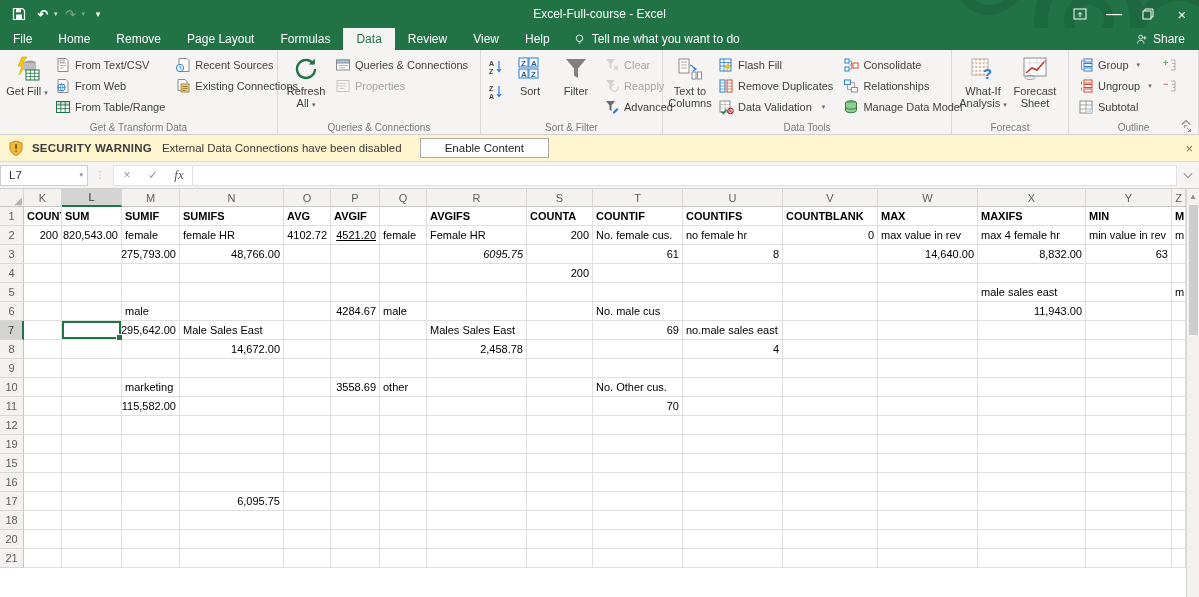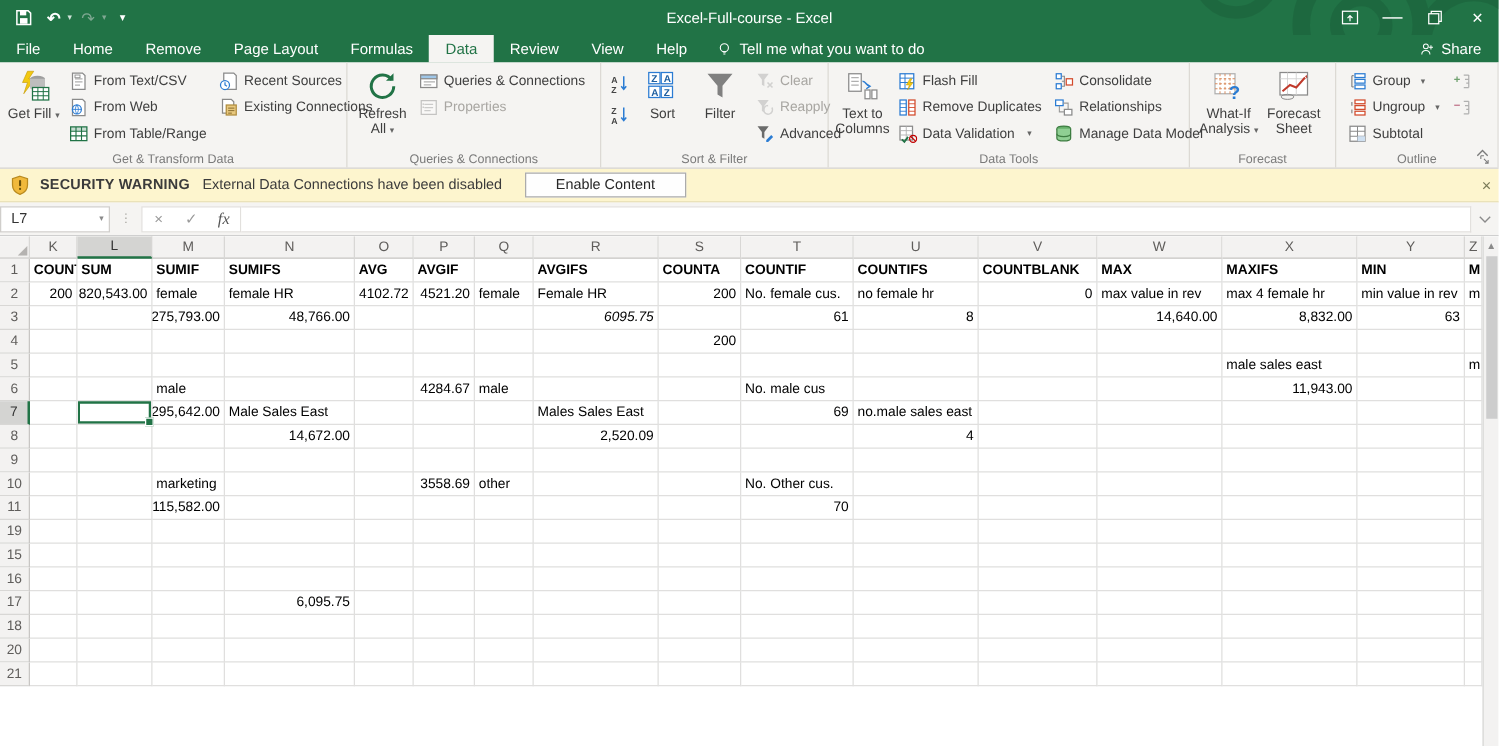--- a/index.html
+++ b/index.html
@@ -550,21 +550,21 @@
         <div class="cell b" style="width: 86px;">MIN</div>
         <div class="cell b" style="width: 14px;">M</div>
       </div>
       <div class="grow">
         <div class="rh">2</div>
         <div class="cell num" style="width: 38px;">200</div>
         <div class="cell num" style="width: 60px;">820,543.00</div>
         <div class="cell" style="width: 58px;">female</div>
         <div class="cell" style="width: 104px;">female HR</div>
         <div class="cell num" style="width: 47px;">4102.72</div>
-        <div class="cell num" style="width: 49px;">4521.20</div>
+        <div class="cell num" style="width: 49px; text-decoration: underline;">4521.20</div>
         <div class="cell" style="width: 47px;">female</div>
         <div class="cell" style="width: 100px;">Female HR</div>
         <div class="cell num" style="width: 66px;">200</div>
         <div class="cell" style="width: 90px;">No. female cus.</div>
         <div class="cell" style="width: 100px;">no female hr</div>
         <div class="cell num" style="width: 95px;">0</div>
         <div class="cell" style="width: 100px;">max value in rev</div>
         <div class="cell" style="width: 108px;">max 4 female hr</div>
         <div class="cell" style="width: 86px;">min value in rev</div>
         <div class="cell" style="width: 14px;">m</div>
@@ -666,21 +666,21 @@
       </div>
       <div class="grow">
         <div class="rh">8</div>
         <div class="cell" style="width: 38px;"></div>
         <div class="cell" style="width: 60px;"></div>
         <div class="cell" style="width: 58px;"></div>
         <div class="cell num" style="width: 104px;">14,672.00</div>
         <div class="cell" style="width: 47px;"></div>
         <div class="cell" style="width: 49px;"></div>
         <div class="cell" style="width: 47px;"></div>
-        <div class="cell num" style="width: 100px;">2,520.09</div>
+        <div class="cell num" style="width: 100px;">2,458.78</div>
         <div class="cell" style="width: 66px;"></div>
         <div class="cell" style="width: 90px;"></div>
         <div class="cell num" style="width: 100px;">4</div>
         <div class="cell" style="width: 95px;"></div>
         <div class="cell" style="width: 100px;"></div>
         <div class="cell" style="width: 108px;"></div>
         <div class="cell" style="width: 86px;"></div>
         <div class="cell" style="width: 14px;"></div>
       </div>
       <div class="grow">
@@ -726,20 +726,39 @@
         <div class="cell" style="width: 38px;"></div>
         <div class="cell" style="width: 60px;"></div>
         <div class="cell num" style="width: 58px;">115,582.00</div>
         <div class="cell" style="width: 104px;"></div>
         <div class="cell" style="width: 47px;"></div>
         <div class="cell" style="width: 49px;"></div>
         <div class="cell" style="width: 47px;"></div>
         <div class="cell" style="width: 100px;"></div>
         <div class="cell" style="width: 66px;"></div>
         <div class="cell num" style="width: 90px;">70</div>
+        <div class="cell" style="width: 100px;"></div>
+        <div class="cell" style="width: 95px;"></div>
+        <div class="cell" style="width: 100px;"></div>
+        <div class="cell" style="width: 108px;"></div>
+        <div class="cell" style="width: 86px;"></div>
+        <div class="cell" style="width: 14px;"></div>
+      </div>
+      <div class="grow">
+        <div class="rh">12</div>
+        <div class="cell" style="width: 38px;"></div>
+        <div class="cell" style="width: 60px;"></div>
+        <div class="cell" style="width: 58px;"></div>
+        <div class="cell" style="width: 104px;"></div>
+        <div class="cell" style="width: 47px;"></div>
+        <div class="cell" style="width: 49px;"></div>
+        <div class="cell" style="width: 47px;"></div>
+        <div class="cell" style="width: 100px;"></div>
+        <div class="cell" style="width: 66px;"></div>
+        <div class="cell" style="width: 90px;"></div>
         <div class="cell" style="width: 100px;"></div>
         <div class="cell" style="width: 95px;"></div>
         <div class="cell" style="width: 100px;"></div>
         <div class="cell" style="width: 108px;"></div>
         <div class="cell" style="width: 86px;"></div>
         <div class="cell" style="width: 14px;"></div>
       </div>
       <div class="grow">
         <div class="rh">19</div>
         <div class="cell" style="width: 38px;"></div>

